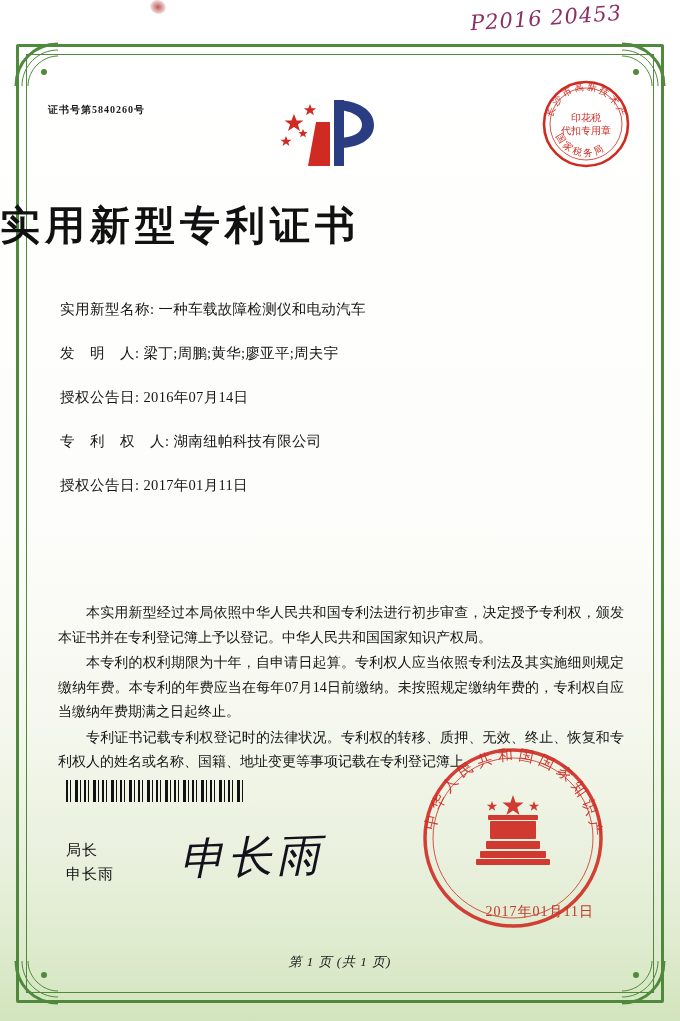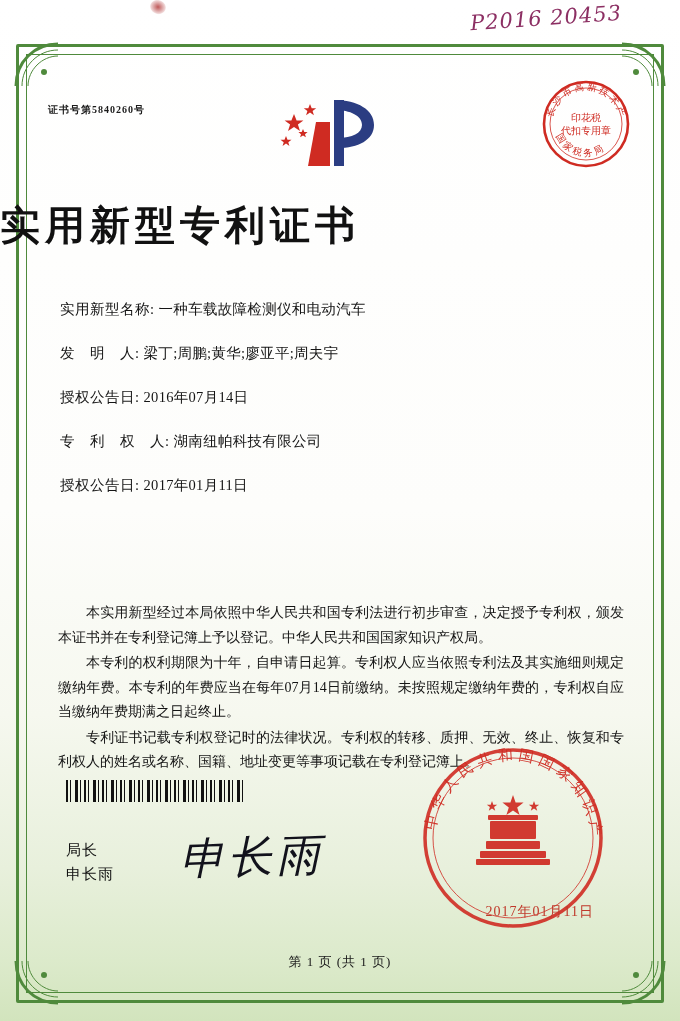--- a/index.html
+++ b/index.html
@@ -221,20 +221,21 @@
 
   
   .footer {
     position: absolute;
     left: 0; right: 0;
     bottom: 50px;
     text-align: center;
     font-size: 13px;
     color: #1a1a1a;
     letter-spacing: 1px;
+    font-style: italic;
   }
 </style>
 </head>
 <body>
 
 <div class="page">
 
   <div class="ink-smudge"></div>
 
   <div class="top-note">P2016 20453</div>

